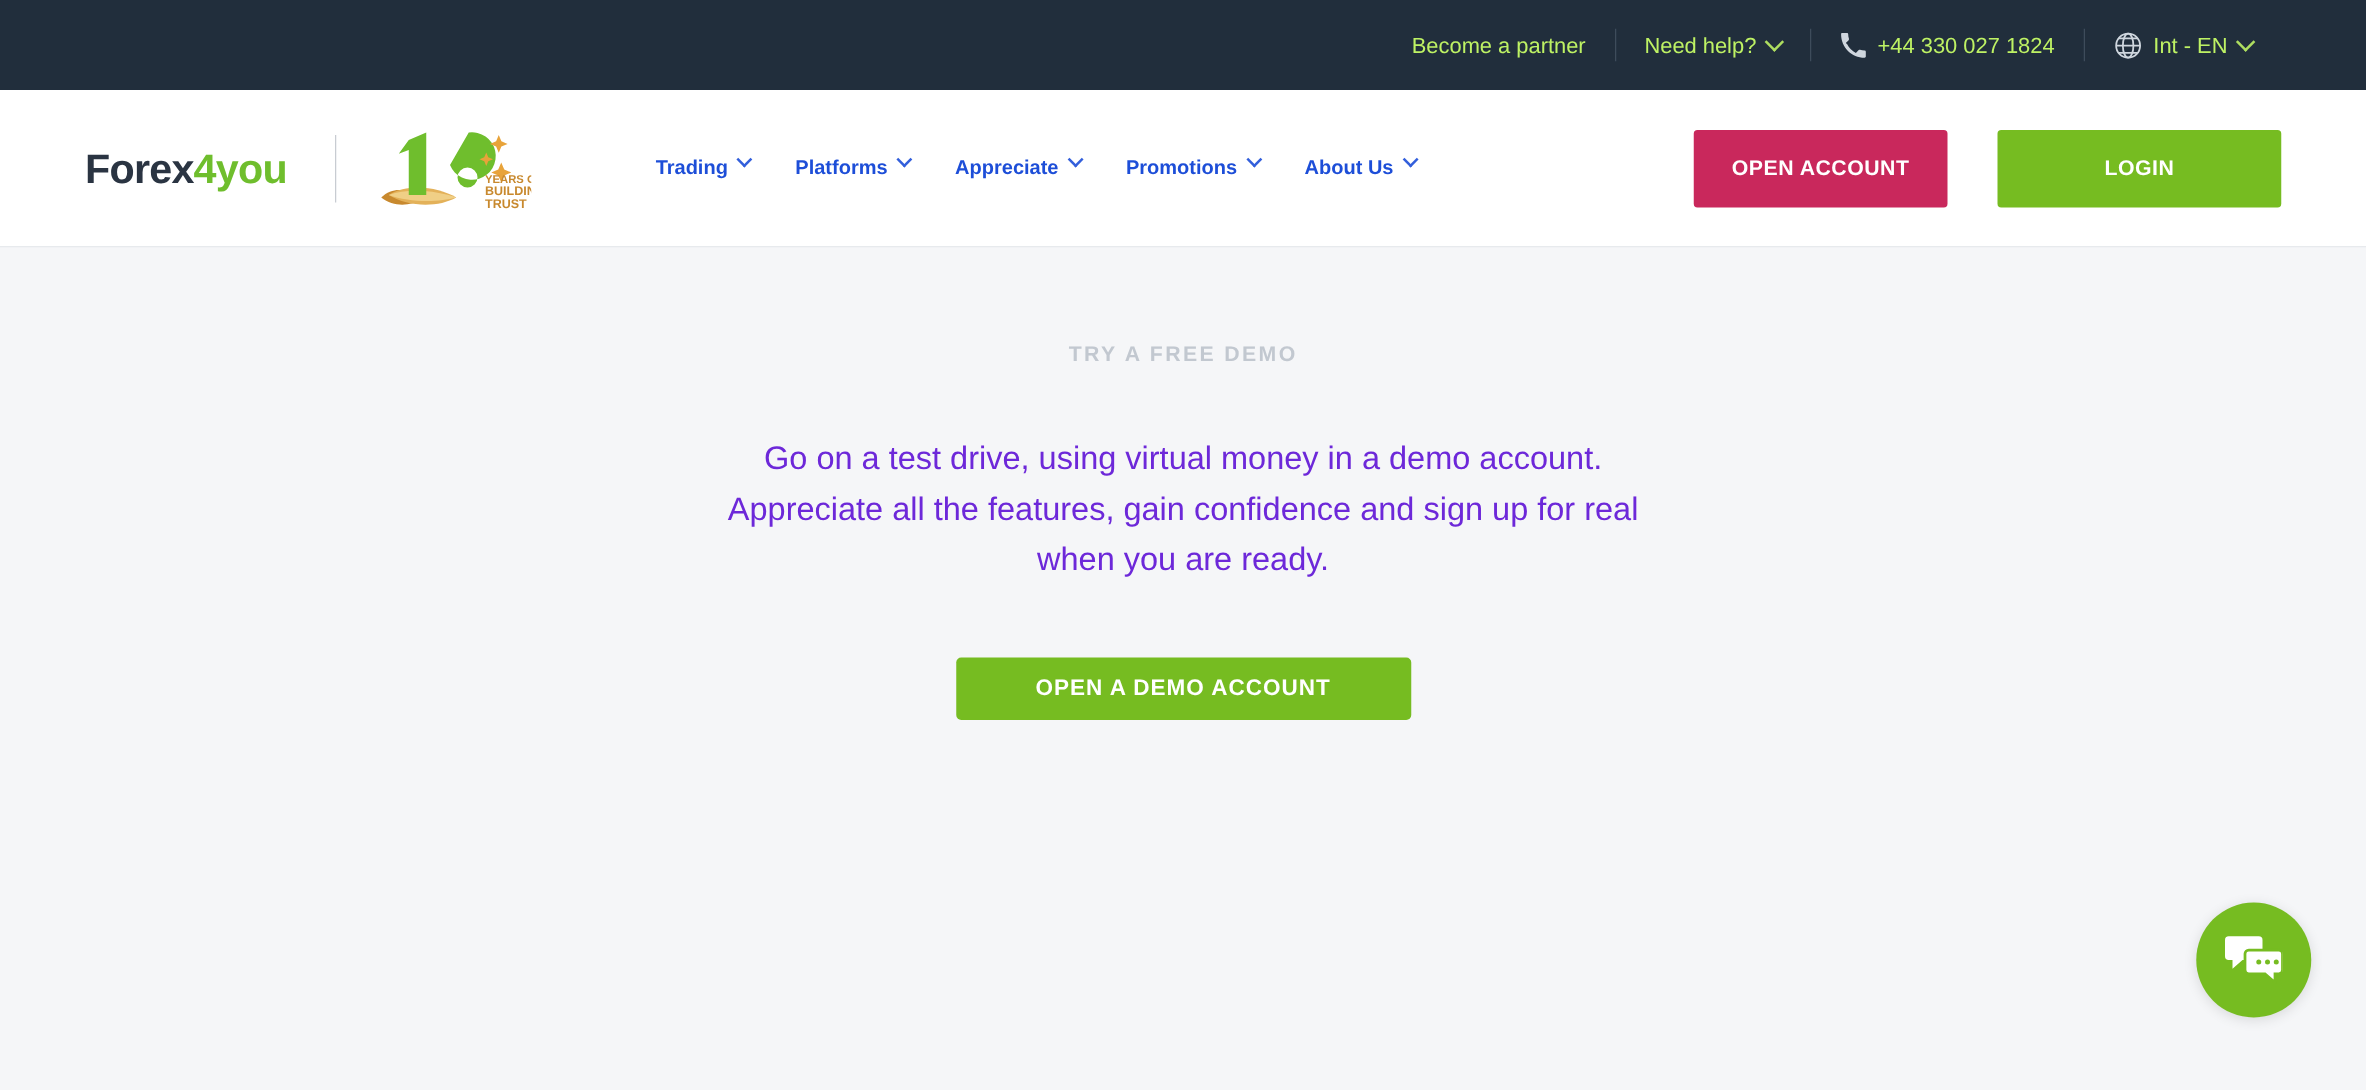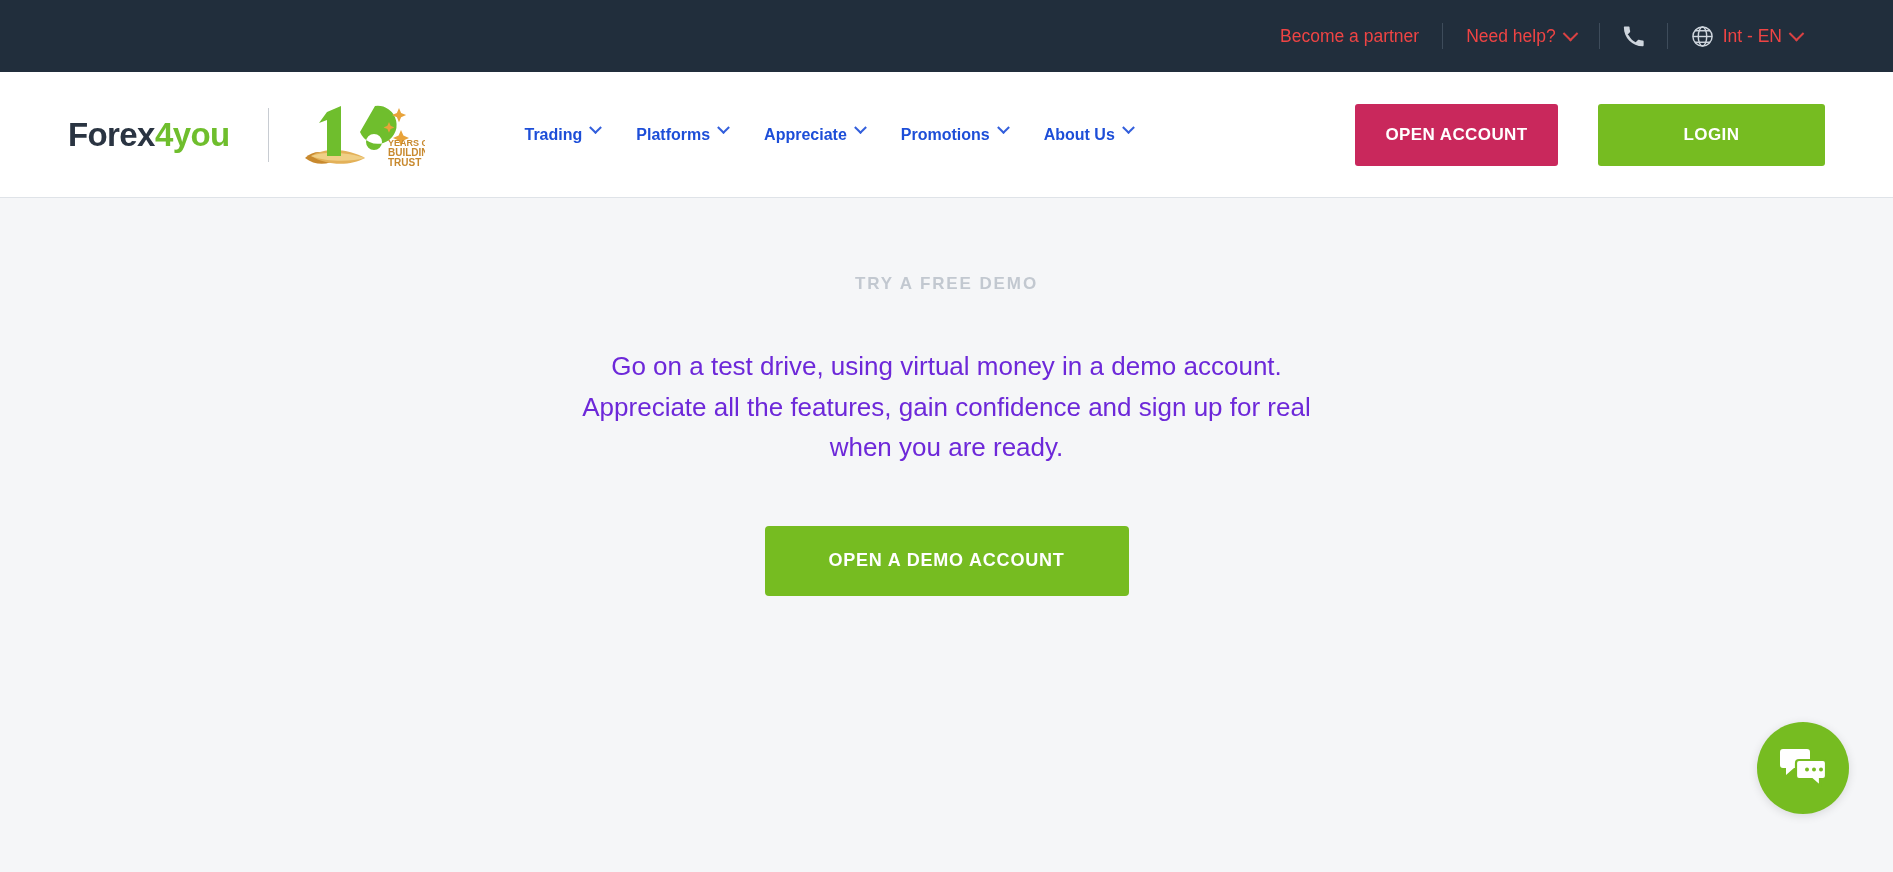--- a/index.html
+++ b/index.html
@@ -30,21 +30,21 @@
   .topbar-inner {
     display: flex;
     align-items: center;
     height: 100%;
   }
 
   .top-item {
     display: flex;
     align-items: center;
     gap: 9px;
-    color: #ef4444;
+    color: #bef264;
     font-size: 17.5px;
     padding: 3px 23px;
     height: 100%;
     cursor: pointer;
     white-space: nowrap;
     line-height: 72px;
   }
 
   .top-sep {
     width: 1px;
@@ -190,21 +190,21 @@
     line-height: 1.56;
     color: #6d28d9;
     max-width: 790px;
     margin: 52px auto 0;
     font-weight: normal;
   }
 
   .btn-demo {
     background: #76bc21;
     width: 364px;
-    height: 70px;
+    height: 50px;
     border-radius: 4px;
     font-size: 18px;
     letter-spacing: 0.8px;
     margin: 58px auto 0;
   }
 
   
   .chat-fab {
     position: absolute;
     right: 44px;
@@ -239,20 +239,21 @@
     </div>
 
     <div class="top-sep"></div>
 
     <div class="top-item">
       <span>
         <svg class="ph-ico" width="21" height="21" viewBox="0 0 24 24" fill="#cfd6de">
           <path d="M6.6 10.8c1.7 3.4 4.5 6.1 7.9 7.9l2.6-2.6c.3-.3.8-.4 1.2-.3 1.3.4 2.7.7 4.2.7.6 0 1.1.5 1.1 1.1V22c0 .6-.5 1.1-1.1 1.1C10.6 23.1 1 13.5 1 1.6.9 1 1.4.5 2 .5h4.4C7 .5 7.5 1 7.5 1.6c0 1.4.2 2.8.7 4.2.1.4 0 .8-.3 1.2l-2.6 2.6z" transform="translate(0,0)"></path>
         </svg>
       </span>
+      <span>+44 330 027 1824</span>
     </div>
 
     <div class="top-sep"></div>
 
     <div class="top-item">
       <span>
         <svg class="globe-ico" width="23" height="23" viewBox="0 0 24 24" fill="none" stroke="#cfd6de" stroke-width="1.5">
           <circle cx="12" cy="12" r="10"></circle>
           <ellipse cx="12" cy="12" rx="4.4" ry="10"></ellipse>
           <line x1="2" y1="12" x2="22" y2="12"></line>

